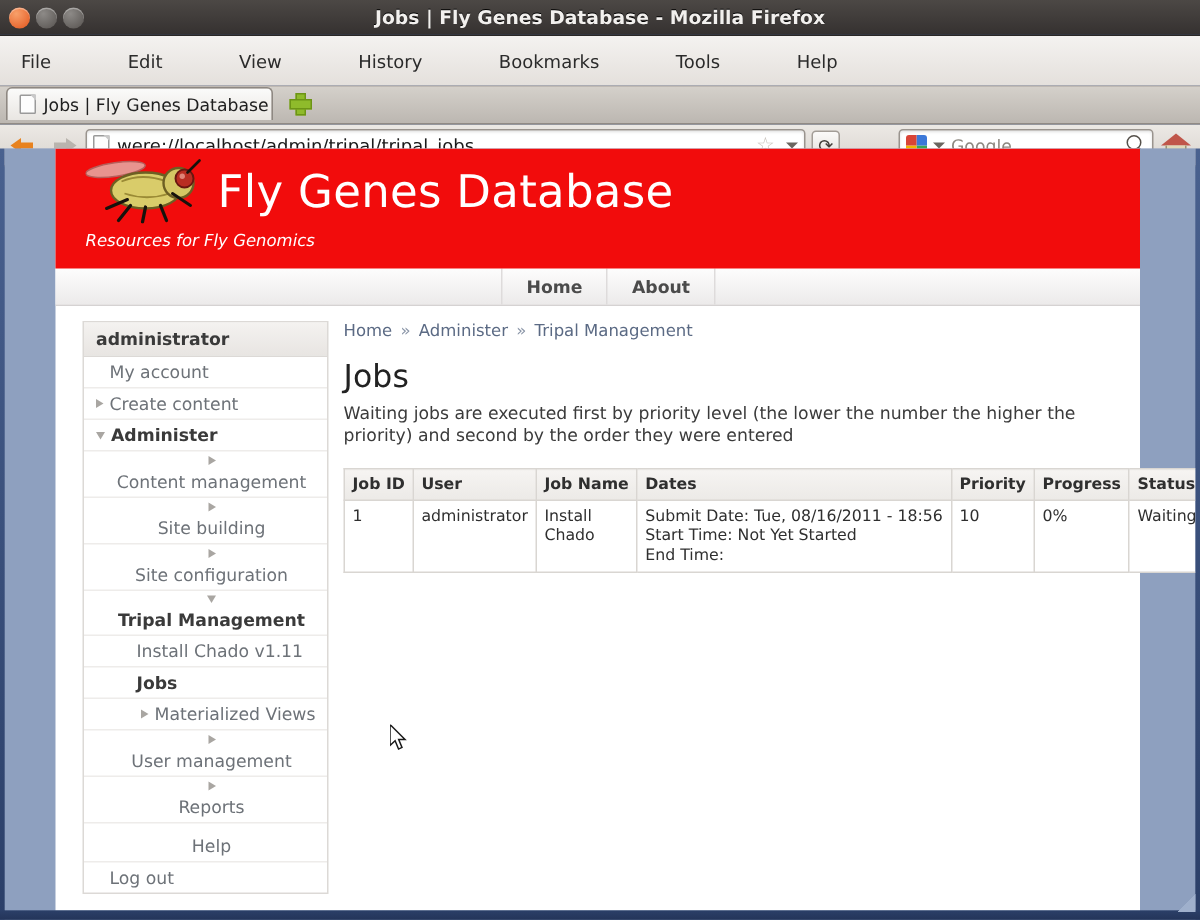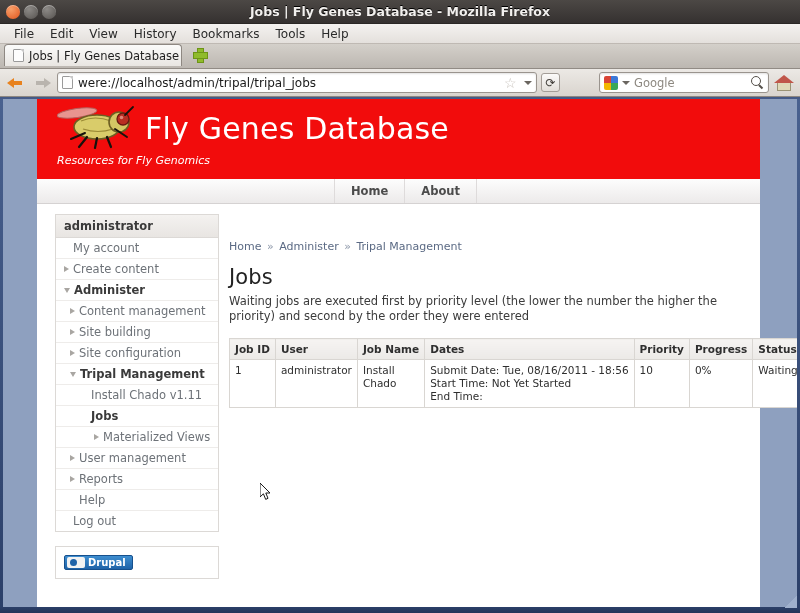--- a/index.html
+++ b/index.html
@@ -32,24 +32,24 @@
   .wbtn.max   { background: radial-gradient(circle at 35% 30%, #8d8a87, #56524f); }
   #wintitle {
     position: absolute; left: 0; right: 0; text-align: center;
     color: #f2f0ee; font-size: 12.5px; font-weight: bold;
     text-shadow: 0 -1px 0 #000;
     pointer-events: none;
   }
 
   
   #menubar {
-    height: 20px;
+    height: 34px;
     background: linear-gradient(#f4f2f0, #e4e0dc);
     border-bottom: 1px solid #bfb9b3;
-    display: flex; align-items: center; padding-left: 6px;
+    display: flex; align-items: center; padding-left: 6px; gap: 35px;
   }
   .menuitem {
     font-size: 12px; color: #2b2b2b; padding: 2px 8px;
     white-space: nowrap;
   }
 
   
   #tabbar {
     height: 25px;
     background: linear-gradient(#d4d0ca, #bcb7b1);
@@ -245,21 +245,21 @@
   .tri { width: 0; height: 0; flex: none; }
   .tri.right {
     border-top: 3.5px solid transparent; border-bottom: 3.5px solid transparent;
     border-left: 5px solid #a9a6a2;
   }
   .tri.down {
     border-left: 3.5px solid transparent; border-right: 3.5px solid transparent;
     border-top: 5px solid #a9a6a2;
   }
   .tri.none { width: 5px; height: 1px; }
-  .ind1 { padding-left: 14px; }
+  .ind1 { padding-left: 14px; flex-direction: column; }
   .ind2 { padding-left: 26px; }
   .ind3 { padding-left: 38px; }
 
   #drupalblock { padding: 6px 8px; }
   .drupal-badge {
     display: inline-flex; align-items: center; gap: 3px;
     background: linear-gradient(#3e8ed0, #1f63a8);
     border: 1px solid #16508d;
     border-radius: 2px;
     padding: 1px 6px 1px 2px;
@@ -270,21 +270,21 @@
     position: relative;
   }
   .drupal-badge .dot:after {
     content:''; position:absolute; left:3px; top:2px; width:7px;height:7px;
     background:#1f63a8; border-radius:50%;
   }
   .drupal-badge span { color:#fff; font-size:10px; font-weight:bold; }
 
   
   #main { flex: 1; padding: 10px 22px 0 10px; min-width: 0; }
-  #breadcrumb { font-size: 11px; color: #5b6a84; margin-bottom: 12px; margin-top: 26px; }
+  #breadcrumb { font-size: 11px; color: #5b6a84; margin-bottom: 12px; }
   #breadcrumb .bcsep { color:#8b96a8; padding: 0 2px; }
   #pagetitle {
     font-size: 21px; font-weight: normal; color: #222;
     margin-bottom: 5px; letter-spacing: .1px;
   }
   #pagedesc { font-size: 11.5px; color: #3b3b3b; line-height: 15px; margin-bottom: 14px; max-width: 510px; }
 
   table.jobs {
     border-collapse: collapse;
     width: 510px;

